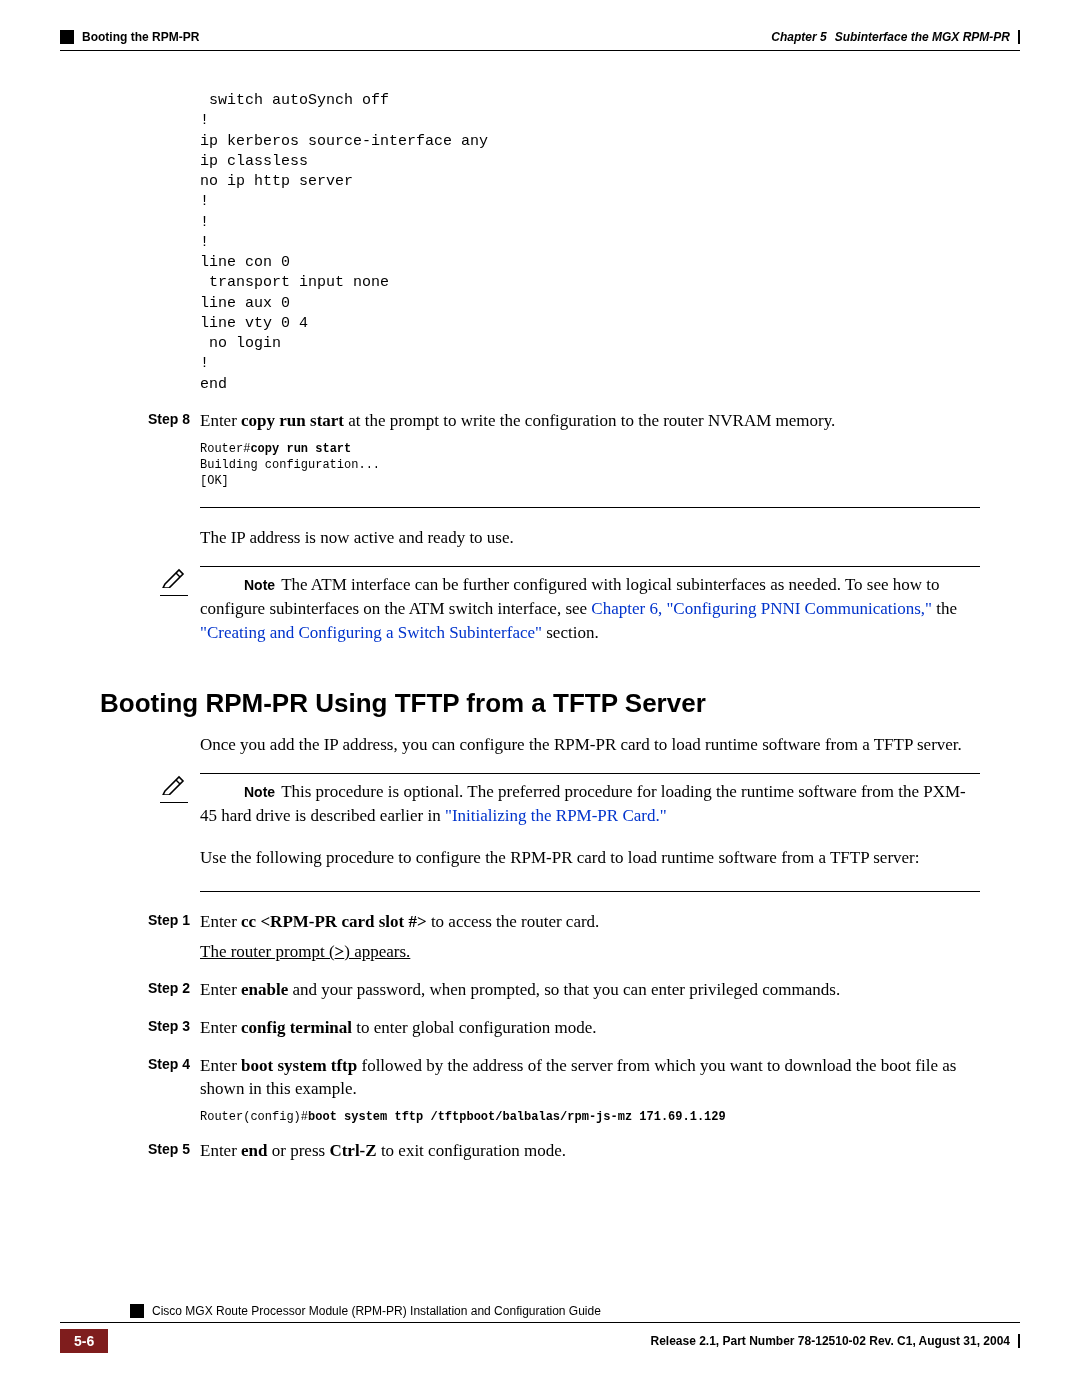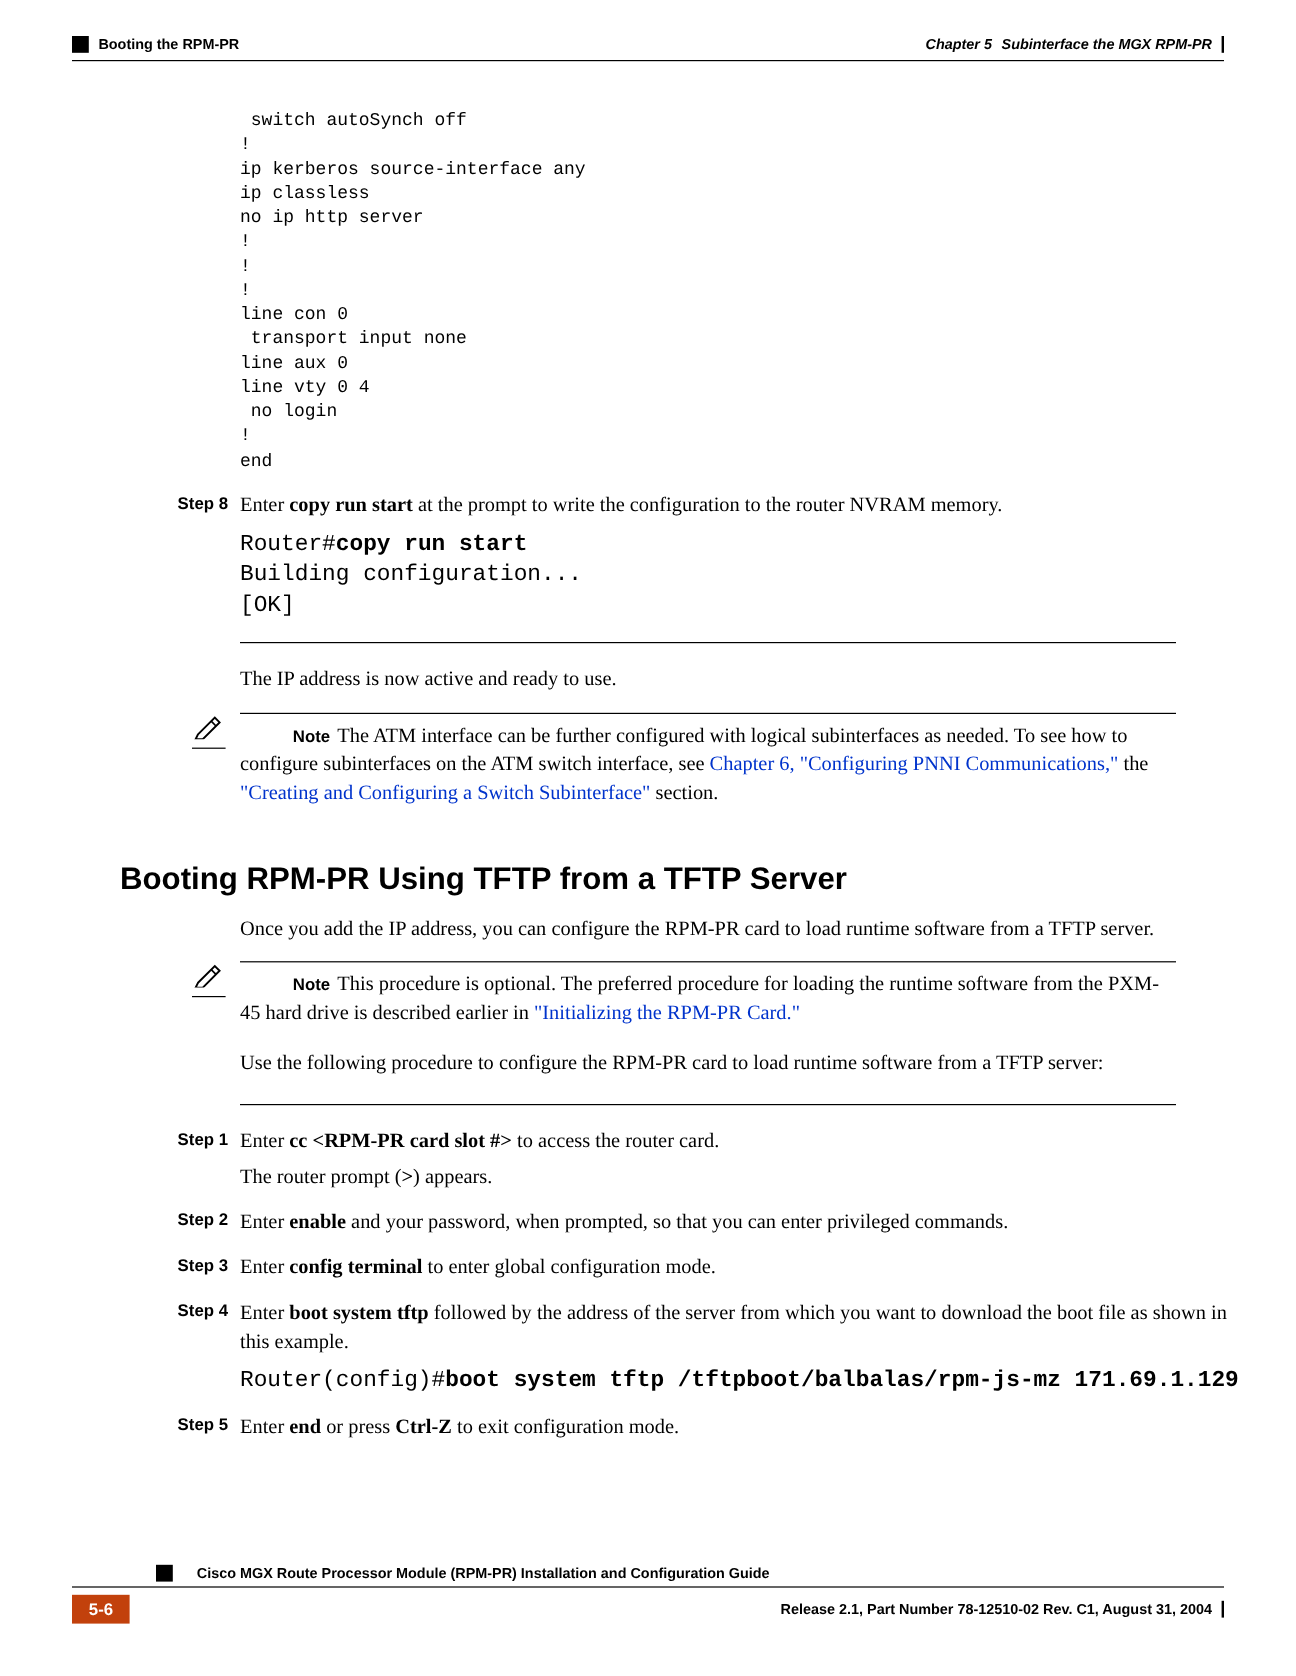--- a/index.html
+++ b/index.html
@@ -73,26 +73,27 @@
     flex-shrink: 0;
     padding-top: 2px;
   }
   .step-body {
     flex: 1;
     line-height: 1.4;
   }
   .step-body .mono2 {
     margin-top: 8px;
     font-family: "Courier New", Courier, monospace;
-    font-size: 19px;
+    font-size: 12px;
     line-height: 1.35;
     white-space: pre;
   }
   .step-body p {
     margin-top: 6px;
+    text-decoration: underline;
   }
   .divider {
     border: none;
     border-top: 1px solid #000;
     margin: 18px 0 18px 140px;
     margin-right: 40px;
   }
   .para {
     margin-left: 140px;
     margin-right: 40px;
@@ -149,38 +150,38 @@
   }
   .footer {
     position: absolute;
     left: 60px;
     right: 60px;
     bottom: 44px;
   }
   .footer-title-row {
     display: flex;
     align-items: center;
-    gap: 20px;
+    gap: 8px;
     font-family: Arial, Helvetica, sans-serif;
     font-size: 12px;
-    font-weight: bold;
+    font-weight: normal;
     margin-left: 70px;
   }
   .footer-hr {
     border: none;
     border-top: 1px solid #000;
     margin: 4px 0 6px 0;
   }
   .footer-bottom {
     display: flex;
     justify-content: space-between;
     align-items: center;
   }
   .page-badge {
-    background: #c2410c;
+    background: #7f1d1d;
     color: #fff;
     font-family: Arial, Helvetica, sans-serif;
     font-size: 14px;
     font-weight: bold;
     padding: 4px 14px;
   }
   .footer-release {
     font-family: Arial, Helvetica, sans-serif;
     font-size: 12px;
     font-weight: bold;

